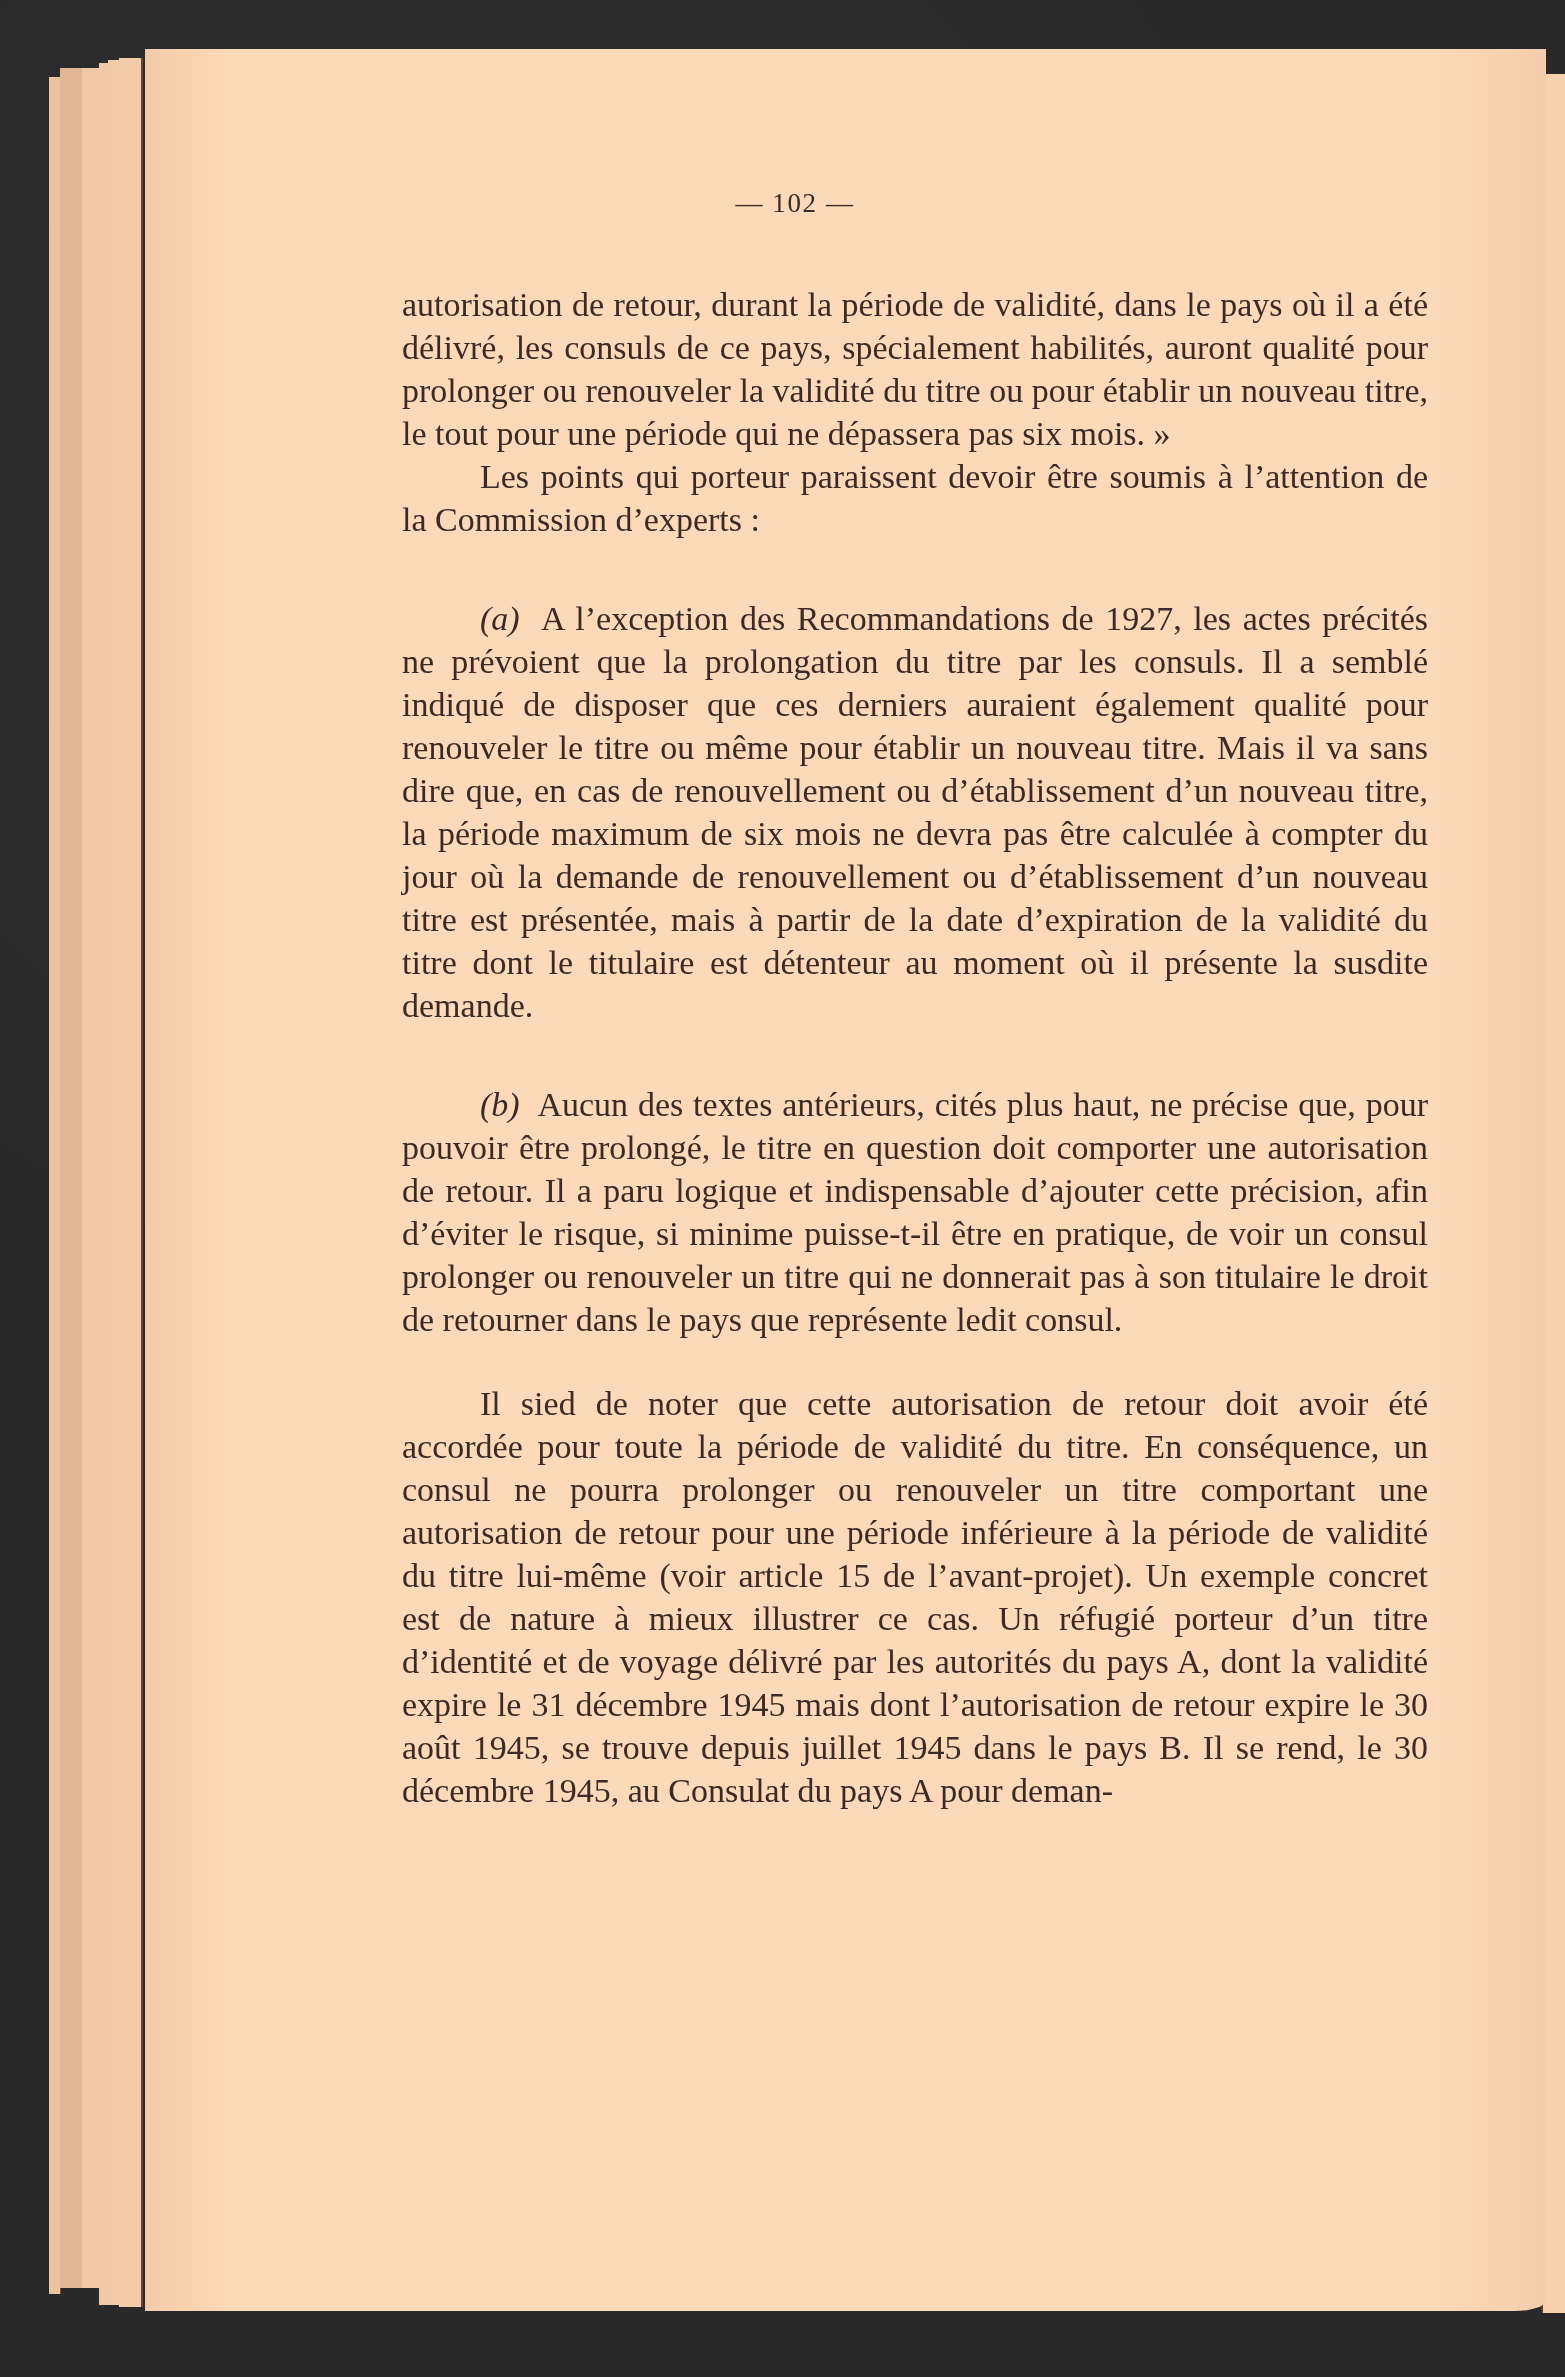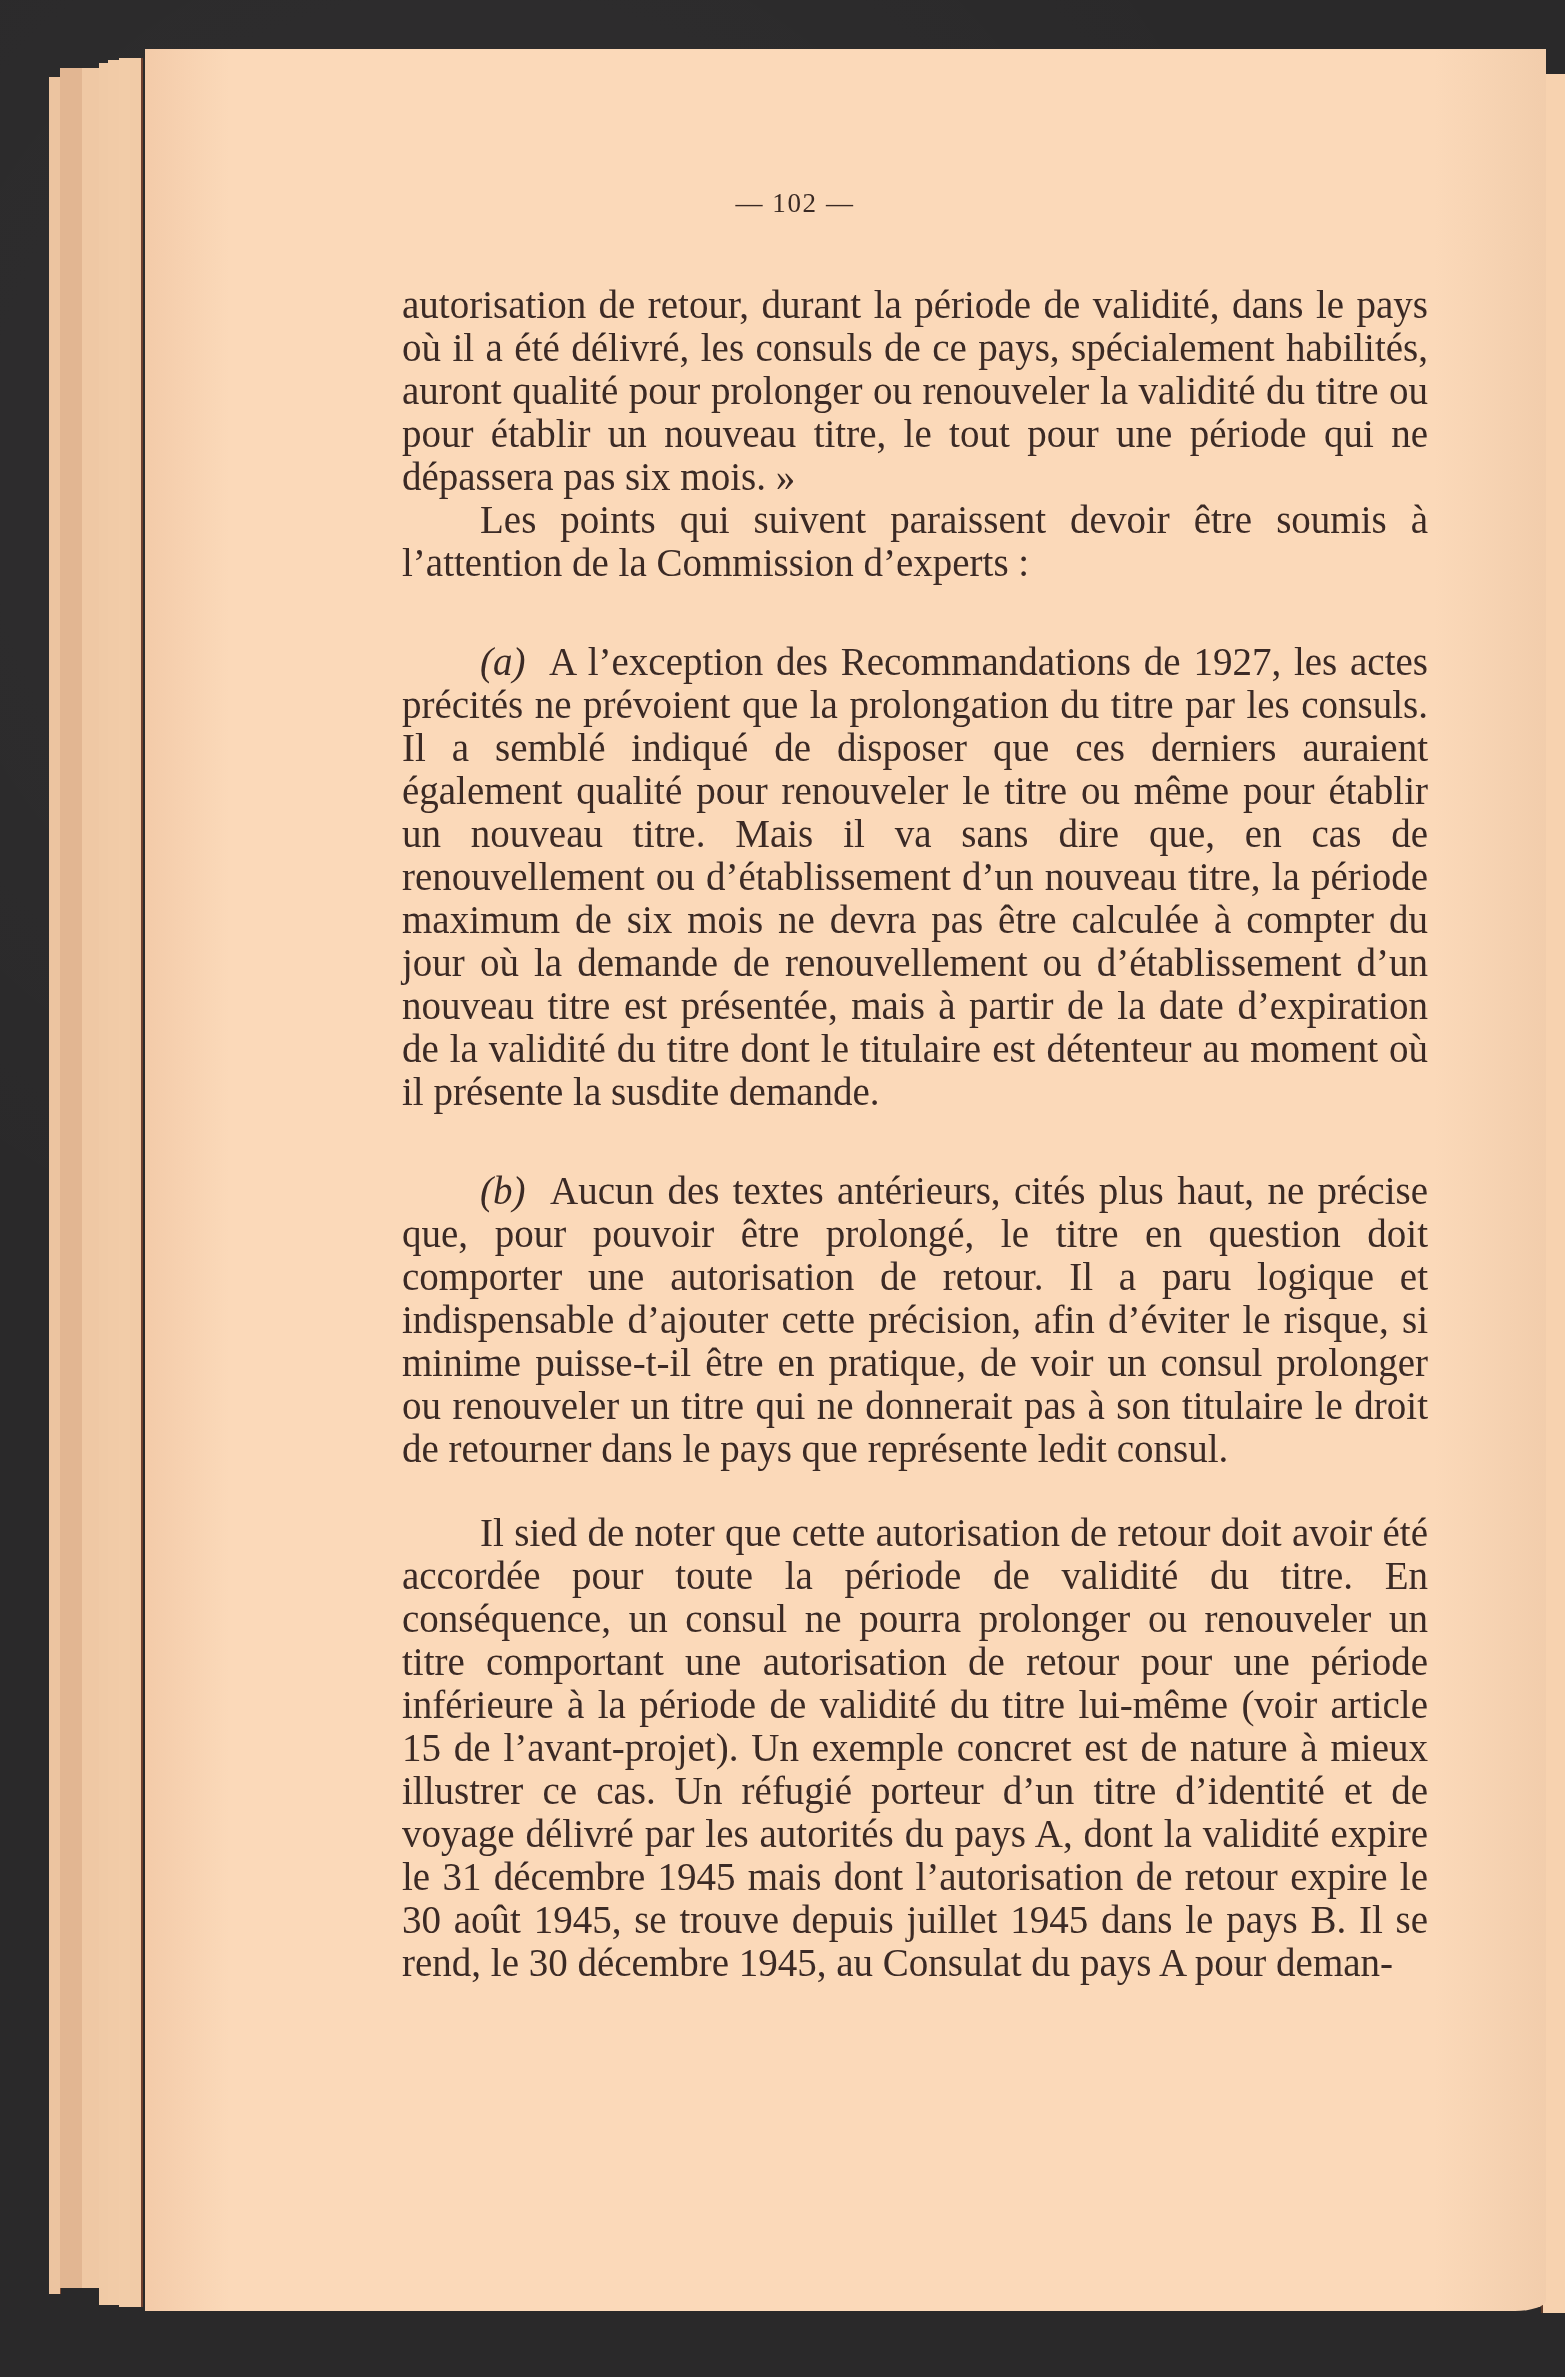--- a/index.html
+++ b/index.html
@@ -45,21 +45,21 @@
     border-left:2.3px solid #5c3a2a;
   }
   .page-number {
     position:absolute; left:0; width:100%; top:188px;
     text-align:center; font-size:27px; color:#3a2a24;
     letter-spacing:1.6px;
     padding-left:12px;
   }
   .text {
     position:absolute; left:402px; top:283px; width:1026px;
-    font-size:39px; line-height:43px; color:#3b2a25;
+    font-size:34px; line-height:43px; color:#3b2a25;
     text-align:justify;
   }
   .text p { margin:0; text-indent:0; }
   .text p.indent { text-indent:78px; }
   .text p.gap { margin-top:56px; }
   .text p.gap2 { margin-top:41px; }
   .text .label { font-style:italic; }
 </style>
 </head>
 <body>
@@ -77,18 +77,18 @@
 </div>
 
 <div class="facing"></div>
 
 <div class="page"></div>
 
 <div class="page-number">— 102 —</div>
 
 <div class="text">
   <p>autorisation de retour, durant la période de validité, dans le pays où il a été délivré, les consuls de ce pays, spécialement habilités, auront qualité pour prolonger ou renouveler la validité du titre ou pour établir un nouveau titre, le tout pour une période qui ne dépassera pas six mois. »</p>
-  <p class="indent">Les points qui suivent paraissent devoir être soumis à l’attention de la Commission d’experts :</p>
+  <p class="indent">Les points qui porteur paraissent devoir être soumis à l’attention de la Commission d’experts :</p>
   <p class="indent gap"><span class="label">(a)</span>&nbsp; <span>A l’exception des Recommandations de 1927, les actes précités ne prévoient que la prolongation du titre par les consuls. Il a semblé indiqué de disposer que ces derniers auraient également qualité pour renouveler le titre ou même pour établir un nouveau titre. Mais il va sans dire que, en cas de renouvellement ou d’établissement d’un nouveau titre, la période maximum de six mois ne devra pas être calculée à compter du jour où la demande de renouvellement ou d’établissement d’un nouveau titre est présentée, mais à partir de la date d’expiration de la validité du titre dont le titulaire est détenteur au moment où il présente la susdite demande.</span></p>
   <p class="indent gap"><span class="label">(b)</span>&nbsp; <span>Aucun des textes antérieurs, cités plus haut, ne précise que, pour pouvoir être prolongé, le titre en question doit comporter une autorisation de retour. Il a paru logique et indispensable d’ajouter cette précision, afin d’éviter le risque, si minime puisse-t-il être en pratique, de voir un consul prolonger ou renouveler un titre qui ne donnerait pas à son titulaire le droit de retourner dans le pays que représente ledit consul.</span></p>
   <p class="indent gap2">Il sied de noter que cette autorisation de retour doit avoir été accordée pour toute la période de validité du titre. En conséquence, un consul ne pourra prolonger ou renouveler un titre comportant une autorisation de retour pour une période inférieure à la période de validité du titre lui-même (voir article 15 de l’avant-projet). Un exemple concret est de nature à mieux illustrer ce cas. Un réfugié porteur d’un titre d’identité et de voyage délivré par les autorités du pays A, dont la validité expire le 31 décembre 1945 mais dont l’autorisation de retour expire le 30 août 1945, se trouve depuis juillet 1945 dans le pays B. Il se rend, le 30 décembre 1945, au Consulat du pays A pour deman-</p>
 </div>
 
 
 </body></html>

